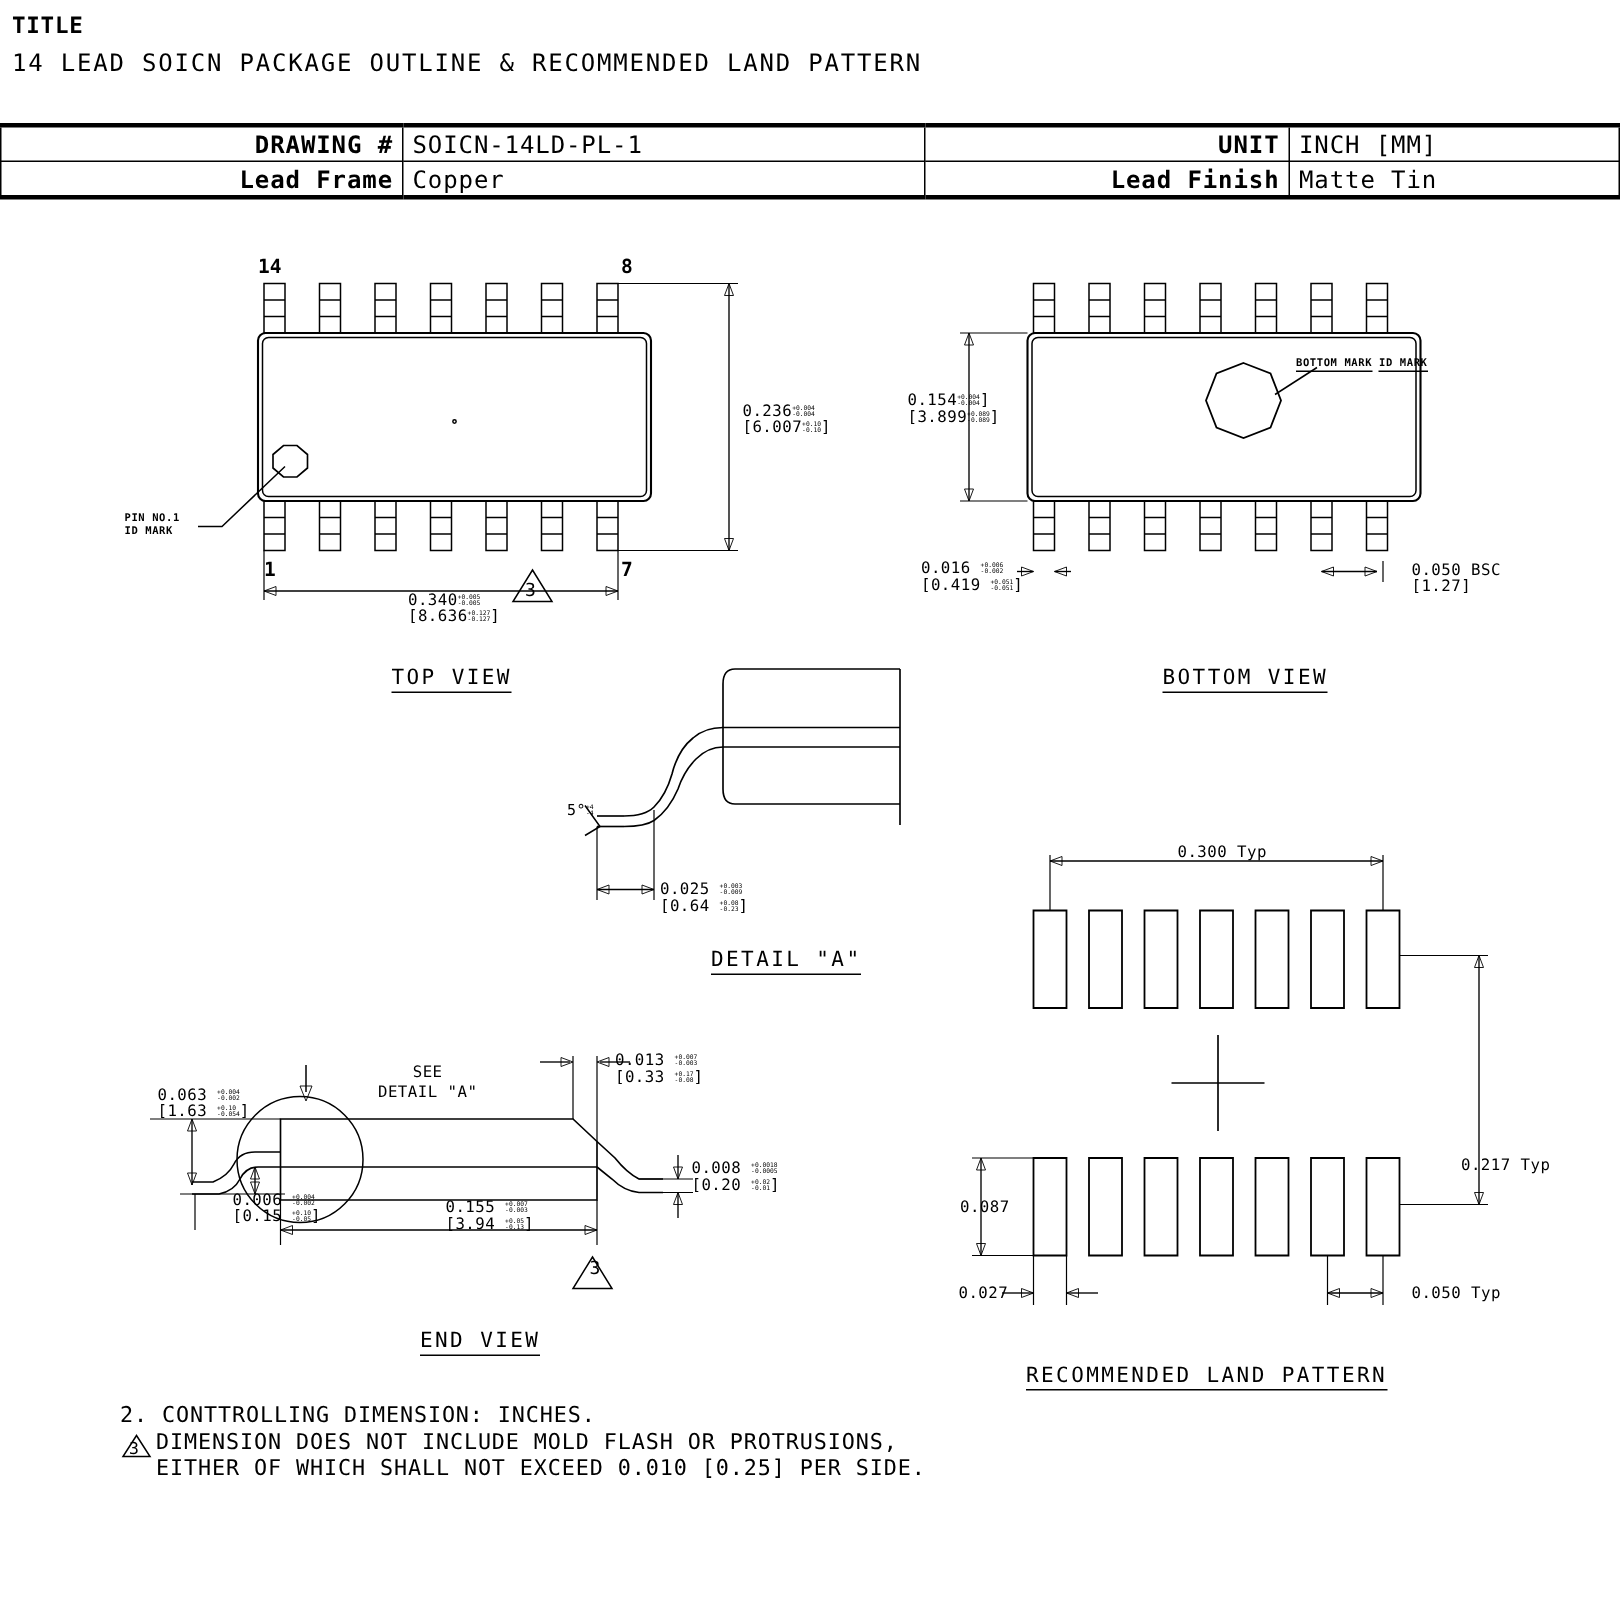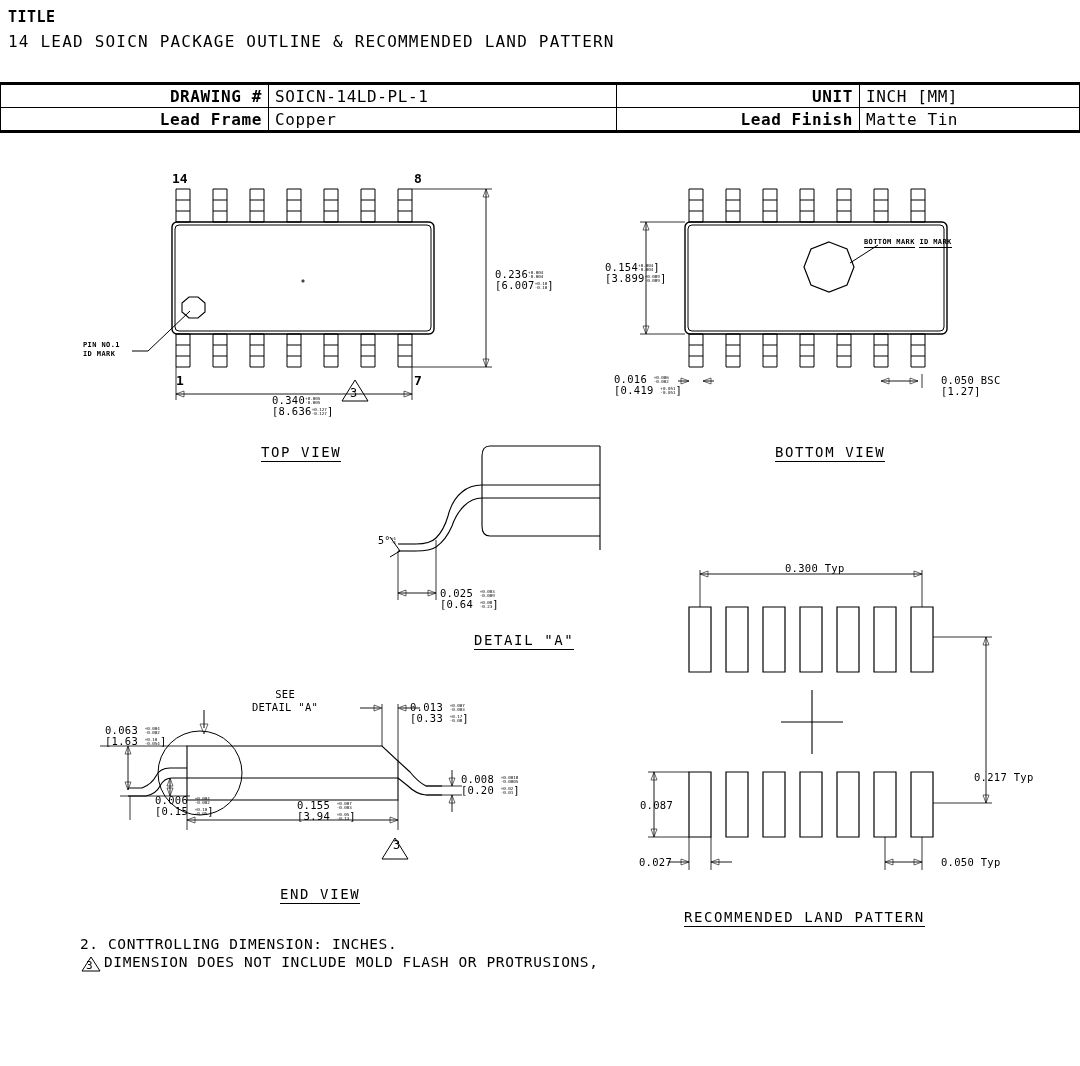--- a/index.html
+++ b/index.html
@@ -323,21 +323,21 @@
   <line x1="346" y1="126" x2="382" y2="126" stroke-width=".8"></line>
   <line x1="346" y1="135" x2="382" y2="135" stroke-width=".8"></line>
   <line x1="372" y1="110" x2="372" y2="126" stroke-width=".9"></line>
   <polygon points="372,126 369,118 375,118" fill="#000" stroke-width=".6"></polygon>
   <line x1="372" y1="135" x2="372" y2="152" stroke-width=".9"></line>
   <polygon points="372,135 369,143 375,143" fill="#000" stroke-width=".6"></polygon>
 
   <polygon points="315,178 328,199 302,199" stroke-width="1"></polygon>
 </svg>
 
-<div class="abs dim" style="left:252px;top:688px;text-align:center;line-height:13px;">
+<div class="abs dim" style="left:252px;top:709px;text-align:center;line-height:13px;">
   <div>SEE</div>
   <div>DETAIL "A"</div>
 </div>
 
 <div class="abs dim" style="left:105px;top:725px;">
   <div><span>0.063</span> <span class="tol"><div>+0.004</div><div>-0.002</div></span></div>
   <div><span>[1.63</span> <span class="tol"><div>+0.10</div><div>-0.054</div></span>]</div>
 </div>
 
 <div class="abs dim" style="left:155px;top:795px;">
@@ -430,13 +430,14 @@
 
 <div class="abs notes" style="left:80px;top:936px;">
   <div>2. CONTTROLLING DIMENSION: INCHES.</div>
   <div style="position:relative;padding-left:24px;">
     <svg style="left:0;top:2px;width:22px;height:16px;">
       <polygon points="11,1 20,15 2,15" stroke-width="1"></polygon>
     </svg>
     <span class="abs" style="left:6px;top:3px;font-size:11px;">3</span>
     <span>DIMENSION DOES NOT INCLUDE MOLD FLASH OR PROTRUSIONS,</span>
   </div>
+  <div style="padding-left:24px;">EITHER OF WHICH SHALL NOT EXCEED 0.010 [0.25] PER SIDE.</div>
 </div>
 
 </body></html>

